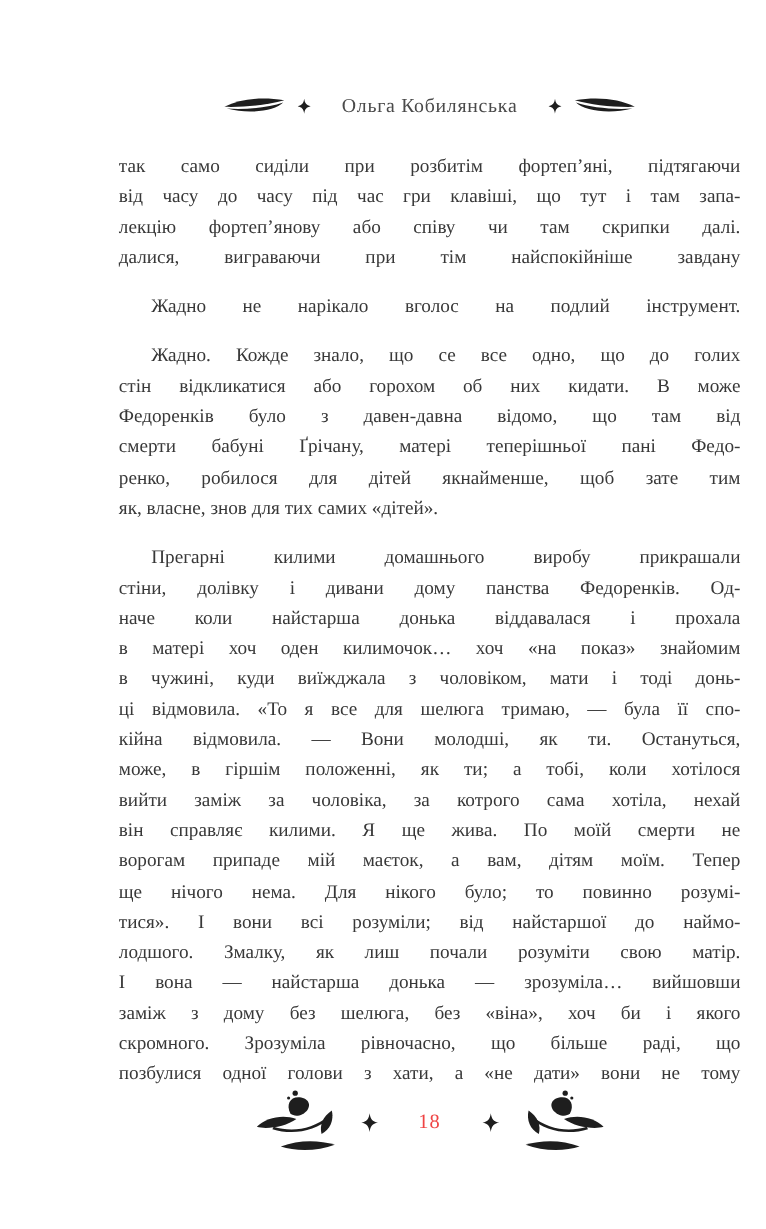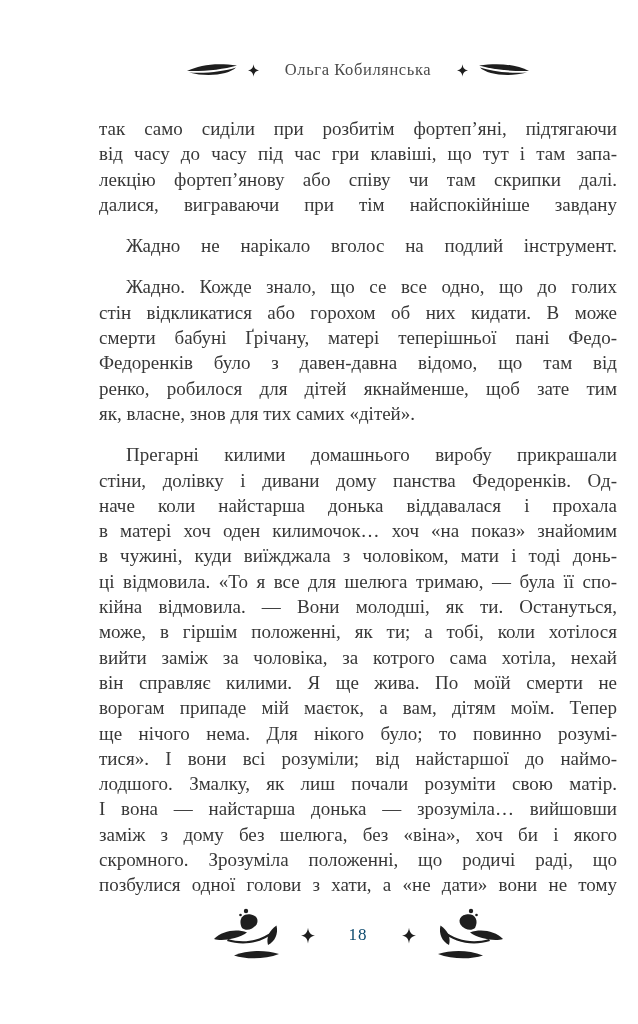--- a/index.html
+++ b/index.html
@@ -12,21 +12,21 @@
     width: 638px;
     height: 1024px;
     background: #ffffff;
     font-family: "Liberation Serif", serif;
     overflow: hidden;
   }
 
   
   .running-head {
     position: absolute;
-    top: 56px;
+    top: 74px;
     left: 99px;
     width: 518px;
     height: 28px;
     display: flex;
     align-items: center;
     justify-content: center;
   }
   .running-head .author {
     color: #4a4a4a;
     font-size: 16.5px;
@@ -35,25 +35,25 @@
     white-space: nowrap;
   }
   .orn { color: #1e1e1e; }
   .leaf-svg { display: block; }
   .mirror { transform: scaleX(-1); }
   .diamond-svg { display: block; margin: 0 10px; }
 
   
   .text-block {
     position: absolute;
-    top: 116px;
+    top: 126px;
     left: 99px;
     width: 518px;
     color: #383838;
-    font-size: 19px;
+    font-size: 16px;
     line-height: 25.3px;
   }
   .line {
     text-align: justify;
     text-align-last: justify;
     white-space: nowrap;
     overflow: visible;
   }
   .line.indent { padding-left: 27px; margin-top: 16px; }
   .line.flush-left { text-align-last: left; }
@@ -63,21 +63,21 @@
     position: absolute;
     top: 903px;
     left: 99px;
     width: 518px;
     height: 64px;
     display: flex;
     align-items: center;
     justify-content: center;
   }
   .footer .page-number {
-    color: #0c4a6e;
+    color: #ef4444;
     font-size: 17px;
     letter-spacing: 1px;
     margin: 0 24px;
     font-variant-numeric: oldstyle-nums;
   }
   .floral-svg { display: block; margin: 0 8px; }
 </style>
 </head>
 <body>
 
@@ -110,41 +110,41 @@
   </div>
 
   <div class="text-block">
       <div class="line">так само сиділи при розбитім фортеп’яні, підтягаючи</div>
       <div class="line">від часу до часу під час гри клавіші, що тут і там запа-</div>
       <div class="line">лекцію фортеп’янову або співу чи там скрипки далі.</div>
       <div class="line">далися, виграваючи при тім найспокійніше завдану</div>
       <div class="line indent">Жадно не нарікало вголос на подлий інструмент.</div>
       <div class="line indent">Жадно. Кожде знало, що се все одно, що до голих</div>
       <div class="line">стін відкликатися або горохом об них кидати. В може</div>
+      <div class="line">Федоренків було з давен-давна відомо, що там від</div>
       <div class="line">смерти бабуні Ґрічану, матері теперішньої пані Федо-</div>
-      <div class="line">Федоренків було з давен-давна відомо, що там від</div>
       <div class="line">ренко, робилося для дітей якнайменше, щоб зате тим</div>
       <div class="line flush-left">як, власне, знов для тих самих «дітей».</div>
       <div class="line indent">Прегарні килими домашнього виробу прикрашали</div>
       <div class="line">стіни, долівку і дивани дому панства Федоренків. Од-</div>
       <div class="line">наче коли найстарша донька віддавалася і прохала</div>
       <div class="line">в матері хоч оден килимочок… хоч «на показ» знайомим</div>
       <div class="line">в чужині, куди виїжджала з чоловіком, мати і тоді донь-</div>
       <div class="line">ці відмовила. «То я все для шелюга тримаю, — була її спо-</div>
       <div class="line">кійна відмовила. — Вони молодші, як ти. Остануться,</div>
       <div class="line">може, в гіршім положенні, як ти; а тобі, коли хотілося</div>
       <div class="line">вийти заміж за чоловіка, за котрого сама хотіла, нехай</div>
       <div class="line">він справляє килими. Я ще жива. По моїй смерти не</div>
       <div class="line">ворогам припаде мій маєток, а вам, дітям моїм. Тепер</div>
       <div class="line">ще нічого нема. Для нікого було; то повинно розумі-</div>
       <div class="line">тися». І вони всі розуміли; від найстаршої до наймо-</div>
       <div class="line">лодшого. Змалку, як лиш почали розуміти свою матір.</div>
       <div class="line">І вона — найстарша донька — зрозуміла… вийшовши</div>
       <div class="line">заміж з дому без шелюга, без «віна», хоч би і якого</div>
-      <div class="line">скромного. Зрозуміла положенні, що родичі раді, що</div>
+      <div class="line">скромного. Зрозуміла рівночасно, що більше раді, що</div>
       <div class="line">позбулися одної голови з хати, а «не дати» вони не тому</div>
     </div>
 
   <div class="footer">
     <span class="orn">
       <svg class="floral-svg" width="78" height="56" viewBox="0 0 78 56" aria-hidden="true">
         <g fill="#1e1e1e" stroke="none">
           <circle cx="41" cy="4" r="2.2"></circle>
           <circle cx="35.5" cy="8" r="1.3"></circle>
           <path d="M37,21 C33,13 37,6 46,7.5 C54,9 55,17 47,21.5 C43,23.5 39.5,23 37,21 Z"></path>

